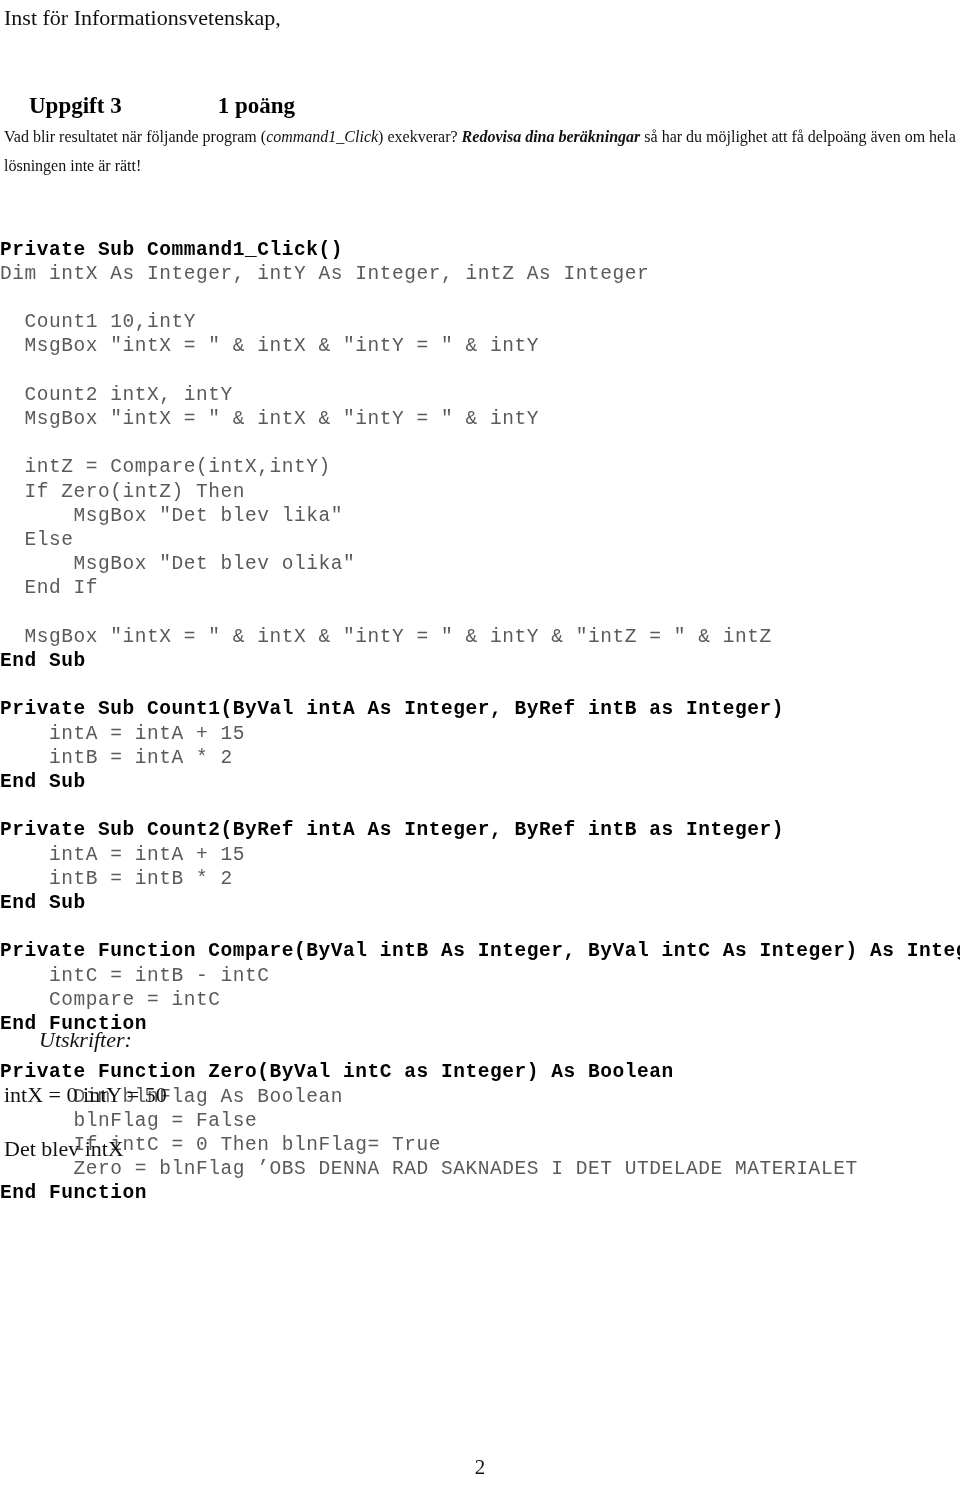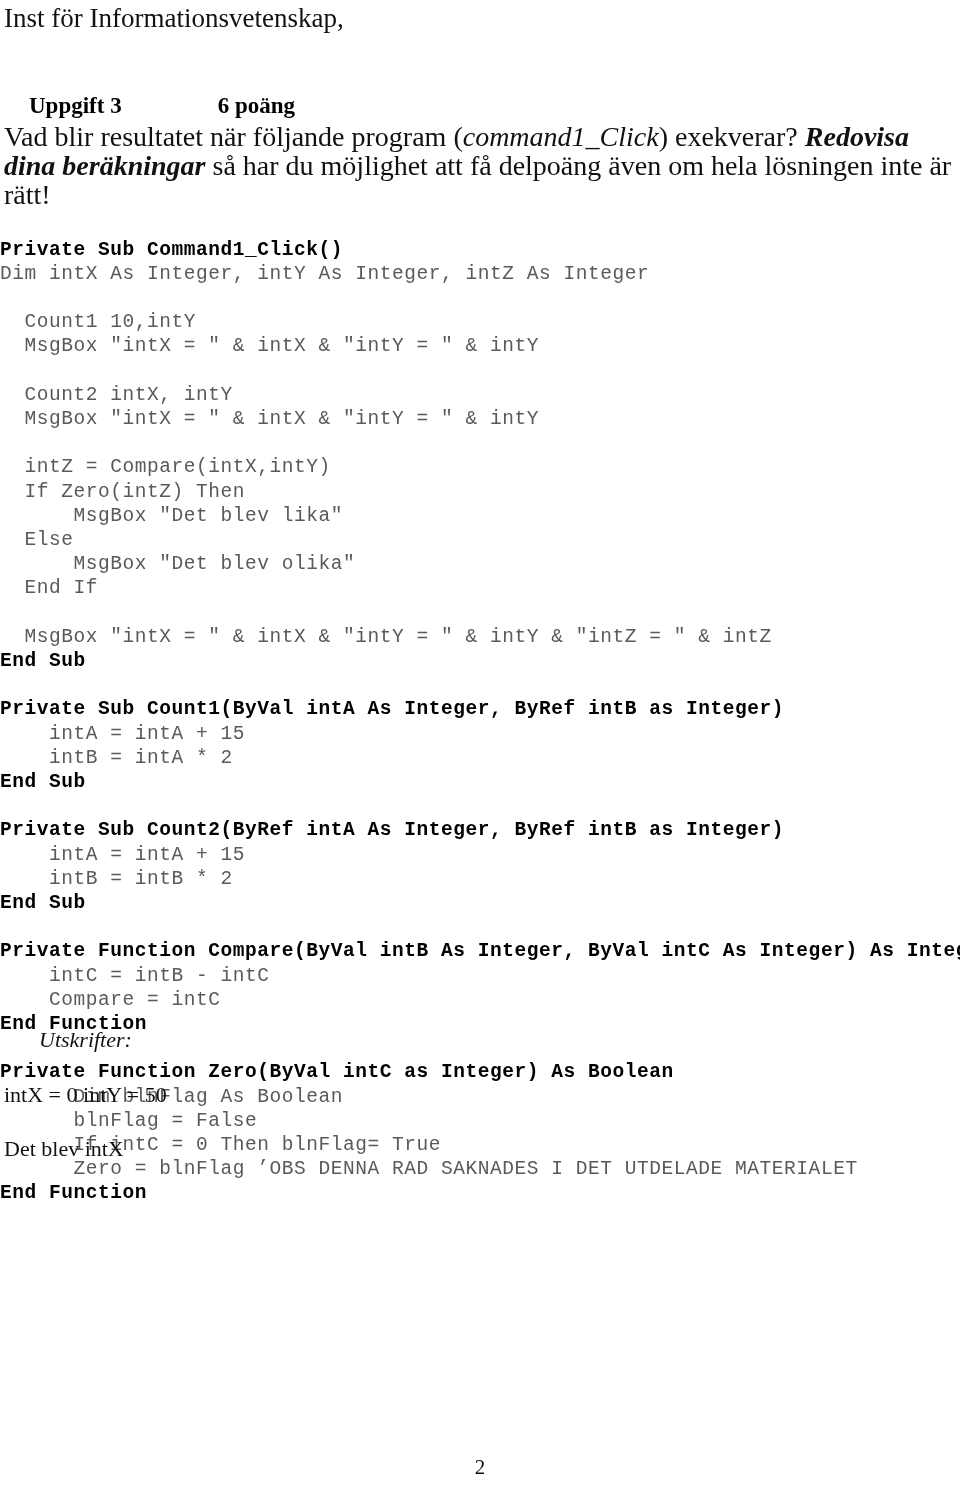--- a/index.html
+++ b/index.html
@@ -24,21 +24,21 @@
     box-sizing: border-box;
     padding: 0;
   }
 
   
   .inst-header {
     position: absolute;
     left: 4px;
     top: 4px;
     width: 700px;
-    font-size: 27px;
+    font-size: 22px;
     line-height: 28px;
     font-family: "Liberation Serif", "DejaVu Serif", serif;
     color: #111111;
   }
   .inst-header div { white-space: nowrap; }
 
   
   .task-heading {
     position: absolute;
     left: 6px;
@@ -54,21 +54,21 @@
     display: inline-block;
     margin-left: 96px;
   }
 
   
   .intro {
     position: absolute;
     left: 4px;
     top: 122px;
     width: 952px;
-    font-size: 28px;
+    font-size: 16px;
     line-height: 29px;
     color: #111111;
   }
   .intro .it { font-style: italic; }
   .intro .bi { font-style: italic; font-weight: bold; }
 
   
   .code-block {
     position: absolute;
     left: 0px;
@@ -124,21 +124,21 @@
 </head>
 <body>
 
 <div class="page">
 
   <div class="inst-header">
     <div>Inst för Informationsvetenskap,</div>
   </div>
 
   <div class="task-heading">
-    <span class="task-label">Uppgift 3</span><span class="task-points">6 poäng</span>
+    <span class="task-label">Uppgift 3</span><span class="task-points">1 poäng</span>
   </div>
 
   <div class="intro">
     <span>Vad blir resultatet när följande program (</span><span class="it">command1_Click</span><span>) exekverar? </span><span class="bi">Redovisa dina beräkningar</span><span> så har du möjlighet att få delpoäng även om hela lösningen inte är rätt!</span>
   </div>
 
   <pre class="code-block" id="code-block"><div class="line kw">Private Sub Command1_Click()</div><div class="line body">Dim intX As Integer, intY As Integer, intZ As Integer</div><div class="line blank">&nbsp;</div><div class="line body">  Count1 10,intY</div><div class="line body">  MsgBox "intX = " &amp; intX &amp; "intY = " &amp; intY</div><div class="line blank">&nbsp;</div><div class="line body">  Count2 intX, intY</div><div class="line body">  MsgBox "intX = " &amp; intX &amp; "intY = " &amp; intY</div><div class="line blank">&nbsp;</div><div class="line body">  intZ = Compare(intX,intY)</div><div class="line body">  If Zero(intZ) Then</div><div class="line body">      MsgBox "Det blev lika"</div><div class="line body">  Else</div><div class="line body">      MsgBox "Det blev olika"</div><div class="line body">  End If</div><div class="line blank">&nbsp;</div><div class="line body">  MsgBox "intX = " &amp; intX &amp; "intY = " &amp; intY &amp; "intZ = " &amp; intZ</div><div class="line kw">End Sub</div><div class="line blank">&nbsp;</div><div class="line kw">Private Sub Count1(ByVal intA As Integer, ByRef intB as Integer)</div><div class="line body">    intA = intA + 15</div><div class="line body">    intB = intA * 2</div><div class="line kw">End Sub</div><div class="line blank">&nbsp;</div><div class="line kw">Private Sub Count2(ByRef intA As Integer, ByRef intB as Integer)</div><div class="line body">    intA = intA + 15</div><div class="line body">    intB = intB * 2</div><div class="line kw">End Sub</div><div class="line blank">&nbsp;</div><div class="line kw">Private Function Compare(ByVal intB As Integer, ByVal intC As Integer) As Integer</div><div class="line body">    intC = intB - intC</div><div class="line body">    Compare = intC</div><div class="line kw">End Function</div><div class="line blank">&nbsp;</div><div class="line kw">Private Function Zero(ByVal intC as Integer) As Boolean</div><div class="line body">      Dim blnFlag As Boolean</div><div class="line body">      blnFlag = False</div><div class="line body">      If intC = 0 Then blnFlag= True</div><div class="line body">      Zero = blnFlag ’OBS DENNA RAD SAKNADES I DET UTDELADE MATERIALET</div><div class="line kw">End Function</div></pre>
 
   <div class="output-section">
     <div class="out-title">Utskrifter:</div>

